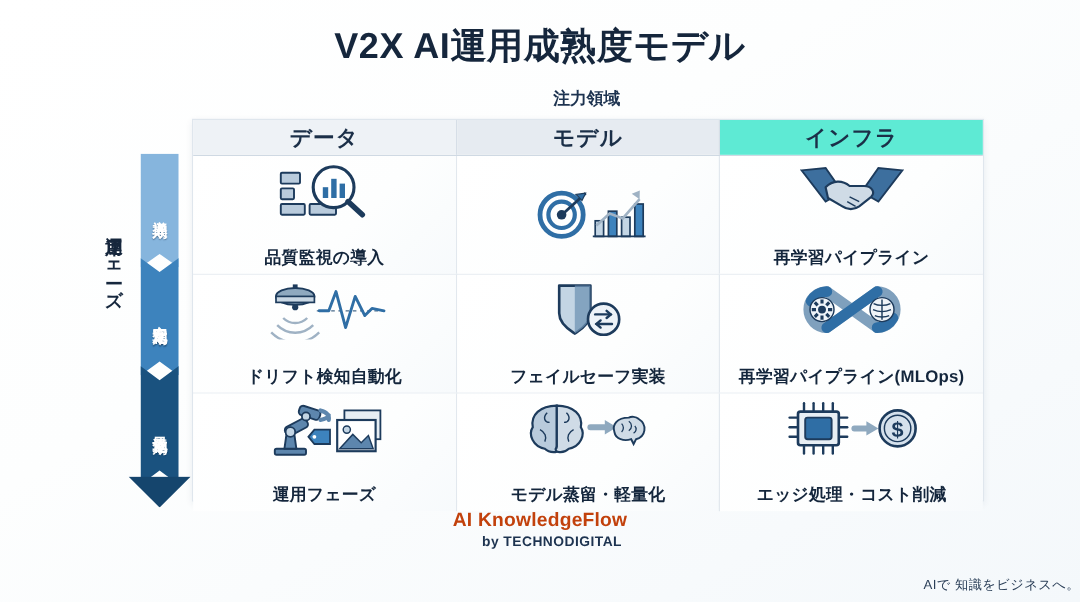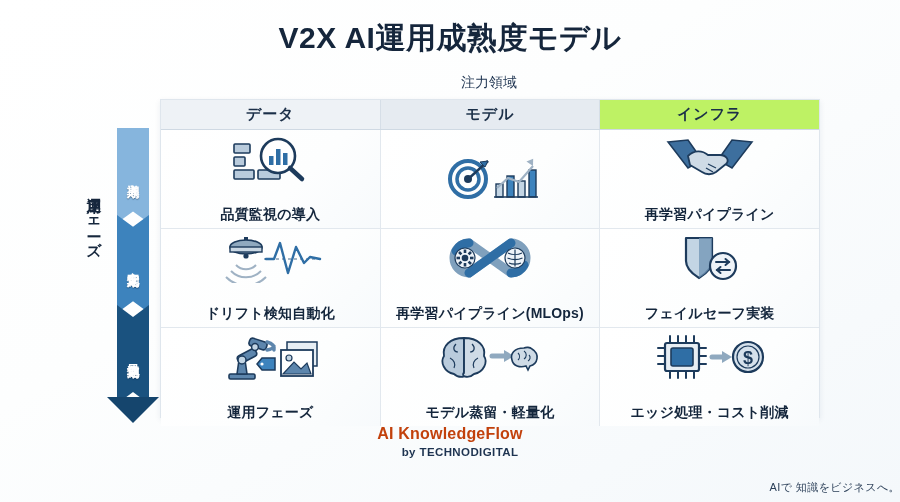--- a/index.html
+++ b/index.html
@@ -15,21 +15,21 @@
   
   .title{
     position:absolute;top:18px;left:0;width:900px;
     text-align:center;font-size:30px;font-weight:bold;
     letter-spacing:.5px;color:#15263c;
   }
 
   
   .focus-label{
     position:absolute;top:74px;left:160px;width:658px;
-    text-align:center;font-size:14px;font-weight:normal;color:#1d3350;
+    text-align:center;font-size:14px;font-weight:bold;color:#1d3350;
   }
 
   
   .phase-axis-label{
     position:absolute;left:78px;top:186px;
     width:24px;text-align:center;
     font-size:15px;font-weight:bold;color:#16273d;
     writing-mode:vertical-rl;text-orientation:upright;
     letter-spacing:2px;line-height:1;
   }
@@ -62,27 +62,27 @@
   .matrix{
     position:absolute;left:160px;top:99px;width:658px;height:317px;
     background:#ffffff;
     border:1px solid #dfe6ed;
     box-shadow:0 2px 6px rgba(25,55,90,.08);
     display:flex;flex-direction:column;
   }
   .head-row{display:flex;height:29px;flex:0 0 29px;border-bottom:1px solid #cfd9e3;}
   .head-cell{
     flex:1 1 0;display:flex;align-items:center;justify-content:center;
-    font-size:15px;font-weight:bold;color:#1b2f48;letter-spacing:1px;
+    font-size:18px;font-weight:bold;color:#1b2f48;letter-spacing:1px;
     border-right:1px solid #d6dee7;
   }
   .head-cell:last-child{border-right:none;}
   .head-cell.c0{background:#eef2f6;}
   .head-cell.c1{background:#e6ebf1;}
-  .head-cell.c2{background:#bef264;}
+  .head-cell.c2{background:#5eead4;}
 
   .body-row{display:flex;flex:1 1 0;border-bottom:1px solid #e2e8ee;}
   .body-row:last-child{border-bottom:none;}
   .cell{
     flex:1 1 0;border-right:1px solid #e2e8ee;
     display:flex;flex-direction:column;align-items:center;justify-content:center;
     gap:22px;padding:4px 6px;box-sizing:border-box;
     background:linear-gradient(135deg,#ffffff 0%,#fdfefe 60%,#f7fafc 100%);
   }
   .cell:last-child{border-right:none;}
@@ -197,20 +197,37 @@
             <g fill="none" stroke="#9fb2c4" stroke-width="2">
               <path d="M18 32 A14 14 0 0 0 38 32"></path>
               <path d="M13 38 A21 21 0 0 0 43 38"></path>
               <path d="M8 44 A28 28 0 0 0 48 44"></path>
             </g>
             <line x1="46" y1="26" x2="102" y2="26" stroke="#4a6b8a" stroke-width="1" stroke-dasharray="3 3"></line>
             <polyline points="48,26 56,26 62,10 70,40 78,14 86,30 92,24 102,26" fill="none" stroke="#2f6ea5" stroke-width="2.4" stroke-linejoin="round" stroke-linecap="round"></polyline>
           </svg>
         </div>
         <div class="cell-label">ドリフト検知自動化</div>
+      </div>
+
+      <div class="cell">
+        <div class="cell-icon">
+          <svg width="88" height="50" viewBox="0 0 88 50">
+            <path d="M20 5 L46 5 L46 28 C46 38 34 44 33 45 C32 44 20 38 20 28 Z" fill="#c3d5e4" stroke="#1d3b5c" stroke-width="2.2" stroke-linejoin="round"></path>
+            <path d="M33 5 L46 5 L46 28 C46 38 34 44 33 45 Z" fill="#6f93b4" opacity=".75"></path>
+            <circle cx="57" cy="33" r="13" fill="#eef3f8" stroke="#1d3b5c" stroke-width="2.2"></circle>
+            <g stroke="#1d3b5c" stroke-width="2" fill="none" stroke-linecap="round">
+              <path d="M50 29 L63 29"></path>
+                <path d="M59.5 26 L63 29 L59.5 32"></path>
+              <path d="M64 37 L51 37"></path>
+                <path d="M54.5 34 L51 37 L54.5 40"></path>
+            </g>
+          </svg>
+        </div>
+        <div class="cell-label">フェイルセーフ実装</div>
       </div>
 
       <div class="cell">
         <div class="cell-icon">
           <svg width="110" height="50" viewBox="0 0 110 50">
             <path d="M34 10 A15 15 0 1 0 34 40 L76 10 A15 15 0 1 1 76 40 Z" fill="none" stroke="#7fa0bd" stroke-width="9" stroke-linecap="round"></path>
             <path d="M34 10 A15 15 0 0 0 21 18 M76 40 A15 15 0 0 0 89 32" fill="none" stroke="#2f6ea5" stroke-width="9" stroke-linecap="round"></path>
             <path d="M34 40 L76 10" fill="none" stroke="#2f6ea5" stroke-width="9" stroke-linecap="round"></path>
             <circle cx="30" cy="25" r="10" fill="#eef3f8" stroke="#1d3b5c" stroke-width="1.2"></circle>
             <g fill="#1d3b5c">
@@ -230,37 +247,20 @@
             <g fill="none" stroke="#1d3b5c" stroke-width="1.2">
               <path d="M80 16.5 L80 33.5"></path>
               <path d="M73 20 C77 22 83 22 87 20"></path>
               <path d="M72.5 25 C77 27 83 27 87.5 25"></path>
               <path d="M74 30 C77 31.5 83 31.5 86 30"></path>
             </g>
           </svg>
         </div>
         <div class="cell-label">再学習パイプライン(MLOps)</div>
       </div>
-
-      <div class="cell">
-        <div class="cell-icon">
-          <svg width="88" height="50" viewBox="0 0 88 50">
-            <path d="M20 5 L46 5 L46 28 C46 38 34 44 33 45 C32 44 20 38 20 28 Z" fill="#c3d5e4" stroke="#1d3b5c" stroke-width="2.2" stroke-linejoin="round"></path>
-            <path d="M33 5 L46 5 L46 28 C46 38 34 44 33 45 Z" fill="#6f93b4" opacity=".75"></path>
-            <circle cx="57" cy="33" r="13" fill="#eef3f8" stroke="#1d3b5c" stroke-width="2.2"></circle>
-            <g stroke="#1d3b5c" stroke-width="2" fill="none" stroke-linecap="round">
-              <path d="M50 29 L63 29"></path>
-                <path d="M59.5 26 L63 29 L59.5 32"></path>
-              <path d="M64 37 L51 37"></path>
-                <path d="M54.5 34 L51 37 L54.5 40"></path>
-            </g>
-          </svg>
-        </div>
-        <div class="cell-label">フェイルセーフ実装</div>
-      </div>
     </div>
 
     <div class="body-row">
 
       <div class="cell">
         <div class="cell-icon">
           <svg width="110" height="50" viewBox="0 0 110 50">
             <g stroke="#1d3b5c" stroke-width="1.6" fill="#5d86ad" stroke-linejoin="round">
               <rect x="14" y="42" width="26" height="5" rx="1.5"></rect>
               <path d="M22 42 L32 42 L30 28 L24 28 Z"></path>

